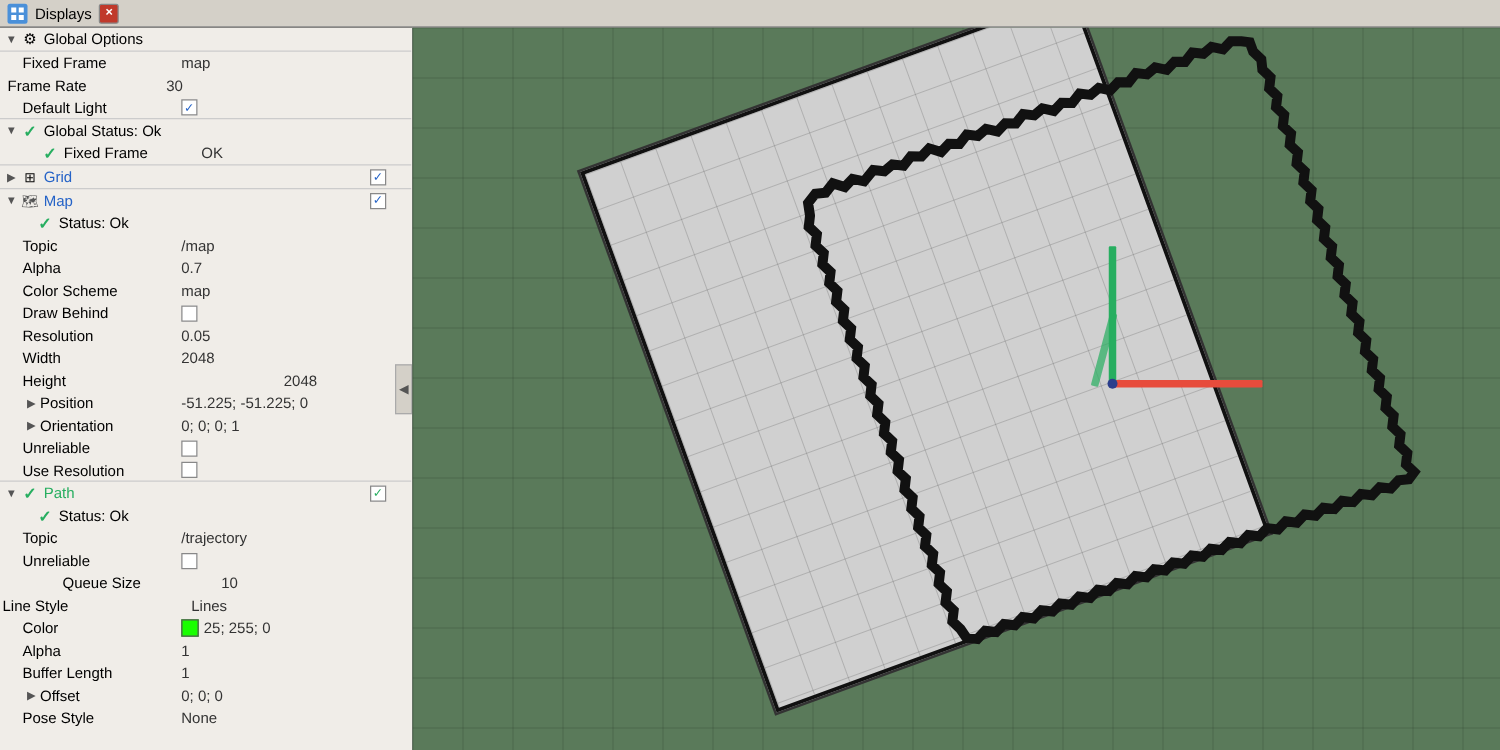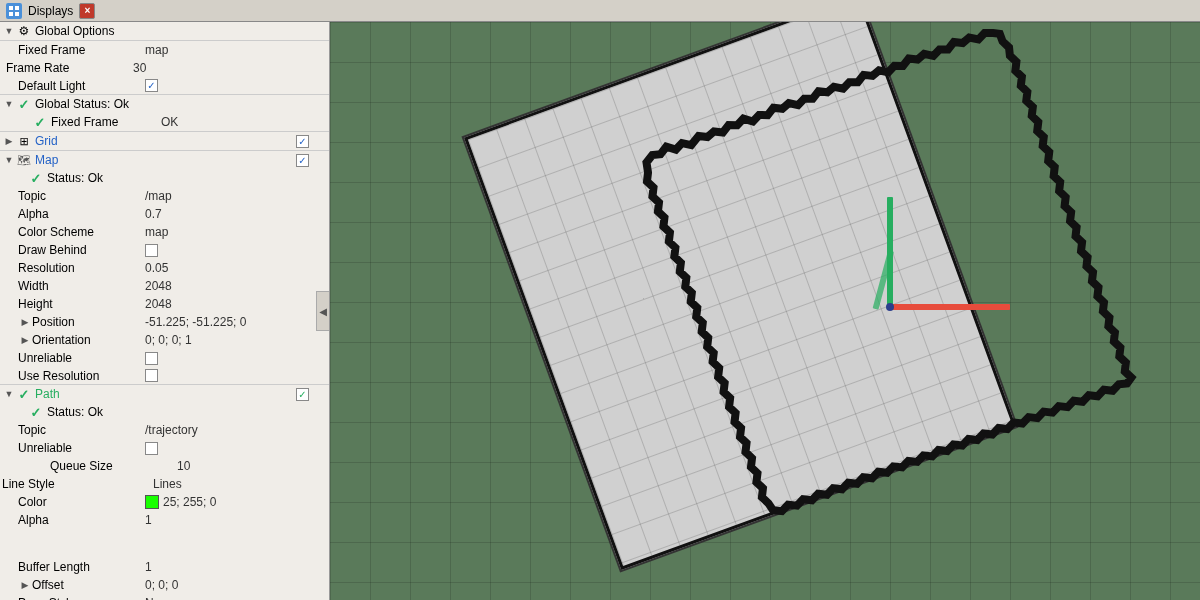--- a/index.html
+++ b/index.html
@@ -351,21 +351,21 @@
     <div class="tree-item" style="padding-left:18px;">
       <span class="item-label" style="flex:0 0 127px;">Resolution</span>
       <span class="item-value">0.05</span>
     </div>
 
     <div class="tree-item" style="padding-left:18px;">
       <span class="item-label" style="flex:0 0 127px;">Width</span>
       <span class="item-value">2048</span>
     </div>
 
-    <div class="tree-item" style="padding-left:18px;">
+    <div class="tree-item" style="padding-left:18px;justify-content:space-between;">
       <span class="item-label" style="flex:0 0 127px;">Height</span>
       <span class="item-value">2048</span>
     </div>
 
     <div class="tree-item" style="padding-left:18px;">
       <span class="expander">▶</span>
       <span class="item-label" style="flex:0 0 113px;">Position</span>
       <span class="item-value">-51.225; -51.225; 0</span>
     </div>
 
@@ -423,21 +423,21 @@
         <span class="color-swatch" style="background:#19ff00;"></span>
         <span>25; 255; 0</span>
       </span>
     </div>
 
     <div class="tree-item" style="padding-left:18px;">
       <span class="item-label" style="flex:0 0 127px;">Alpha</span>
       <span class="item-value">1</span>
     </div>
 
-    <div class="tree-item" style="padding-left:18px;margin-top:29px;">
+    <div class="tree-item" style="padding-left:18px;">
       <span class="item-label" style="flex:0 0 127px;">Buffer Length</span>
       <span class="item-value">1</span>
     </div>
 
     <div class="tree-item" style="padding-left:18px;">
       <span class="expander">▶</span>
       <span class="item-label" style="flex:0 0 113px;">Offset</span>
       <span class="item-value">0; 0; 0</span>
     </div>
 

